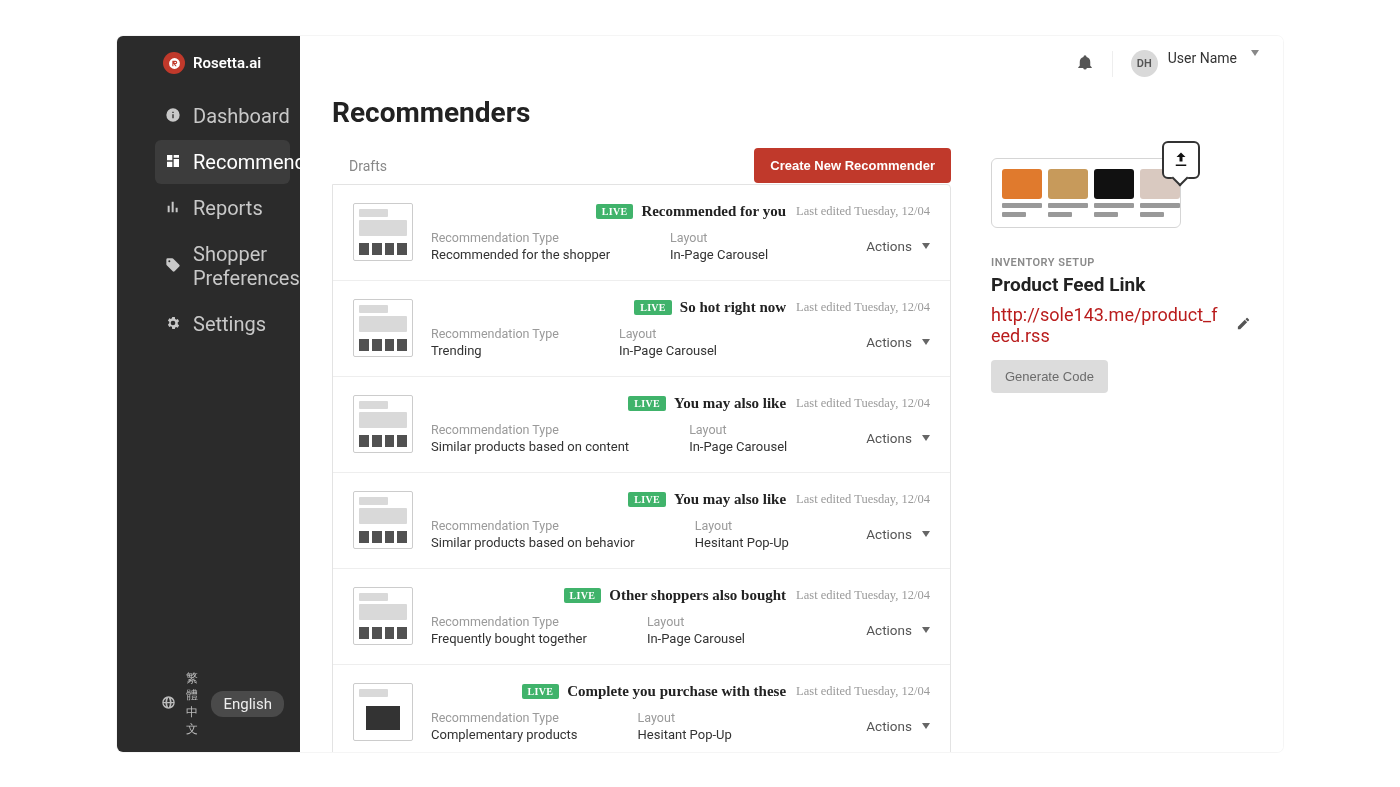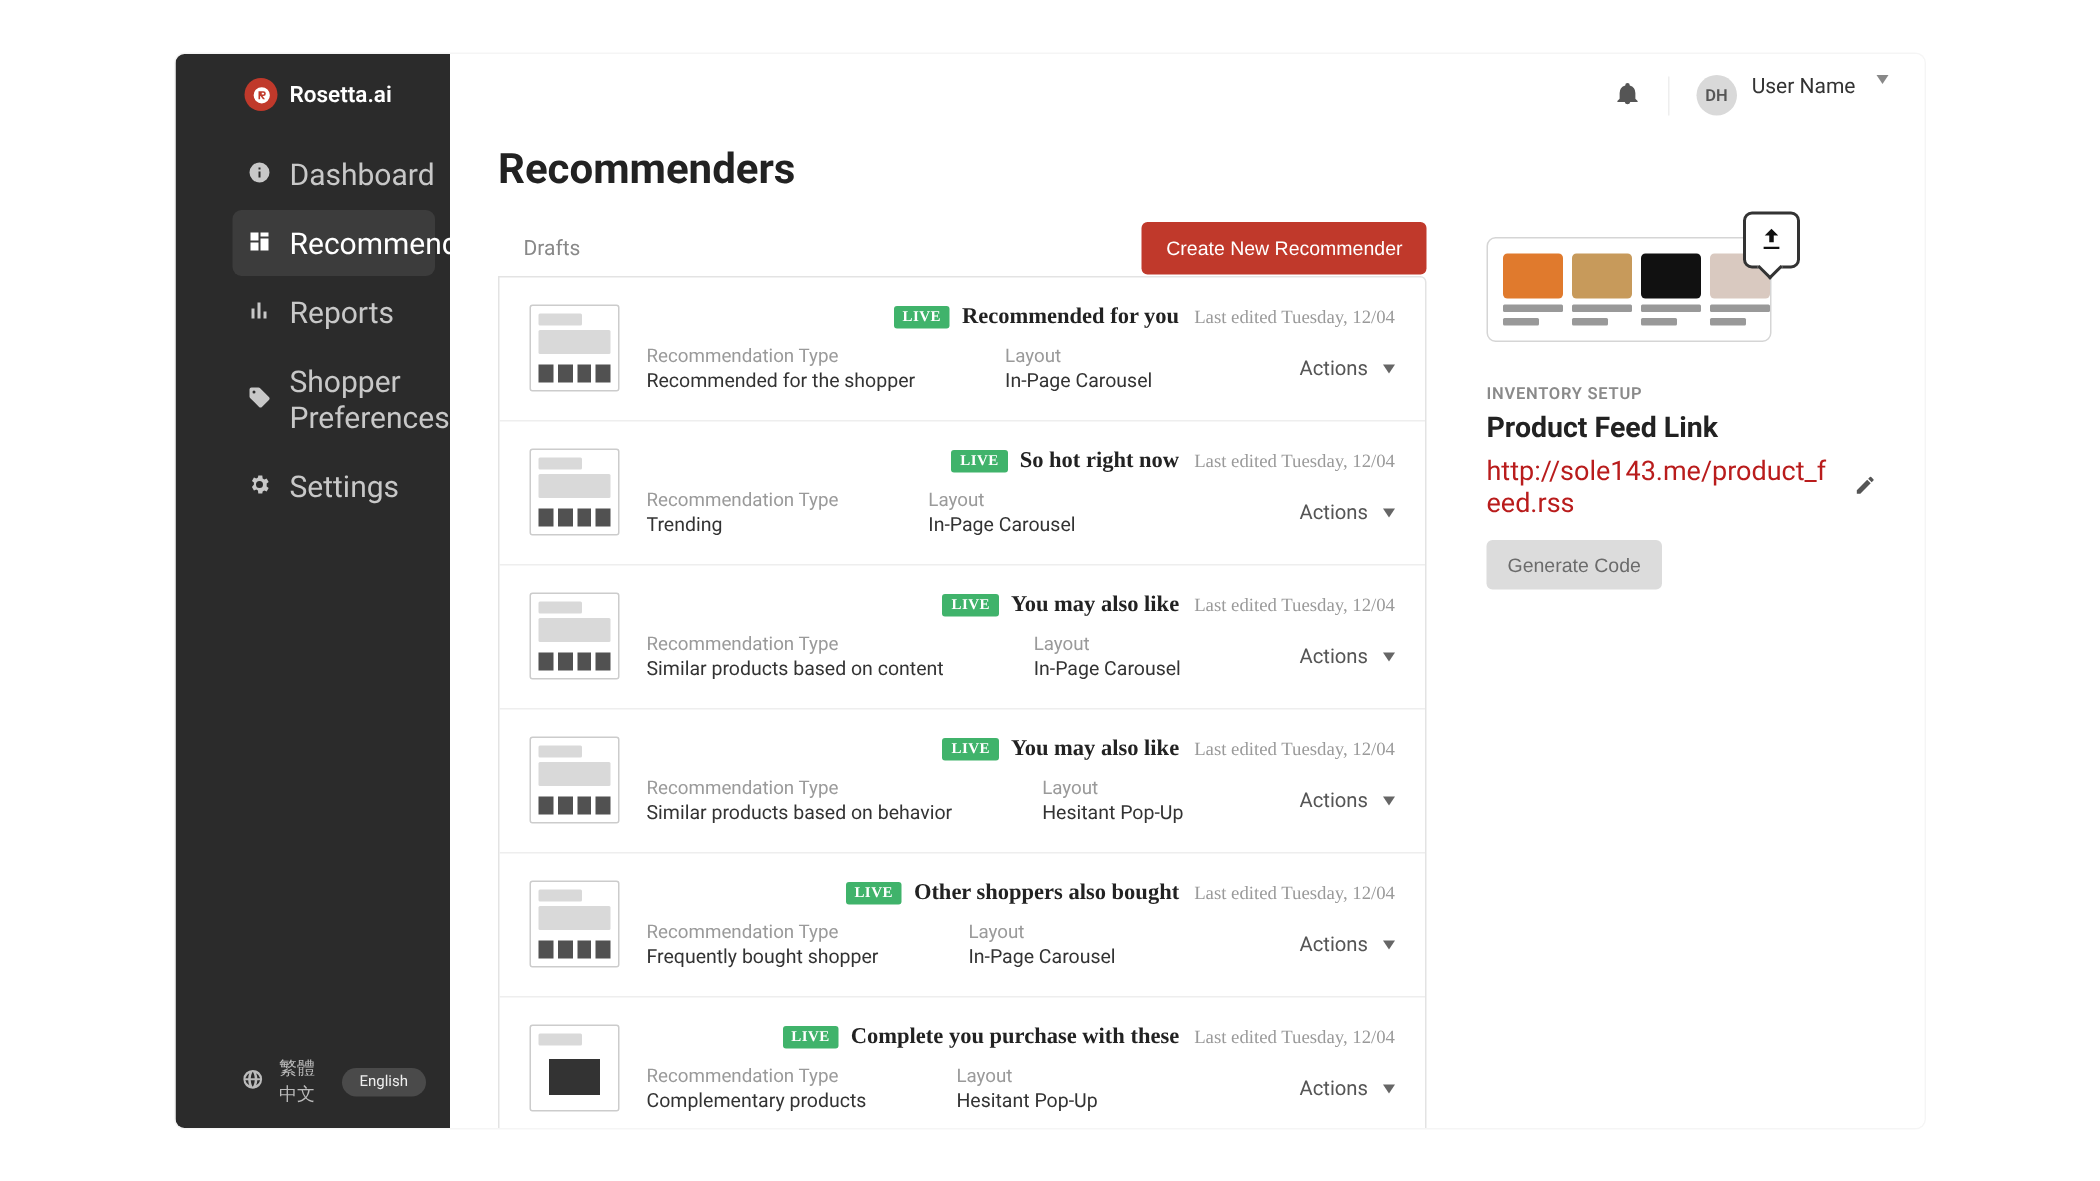--- a/index.html
+++ b/index.html
@@ -12,21 +12,21 @@
   .sidebar { width: 183px; background: #2b2b2b; color: #ddd; display: flex; flex-direction: column; padding-left: 28px; }
   .brand { display: flex; align-items: center; gap: 8px; padding: 16px 18px 12px; }
   .brand-logo { width: 22px; height: 22px; border-radius: 50%; background: #c0392b; display:flex; align-items:center; justify-content:center; }
   .brand-logo svg { width: 13px; height: 13px; fill:#fff; }
   .brand-name { font-weight: 600; font-size: 15px; color:#fff; }
   .nav { padding: 8px 10px 0; display:flex; flex-direction:column; gap:2px; }
   .nav-item { display:flex; align-items:center; gap:12px; padding:10px 10px; border-radius:6px; color:#c8c8c8; font-size:20px; cursor:pointer; }
   .nav-item.active { background:#3c3c3c; color:#fff; }
   .nav-item svg { width:16px; height:16px; fill:currentColor; flex-shrink:0; }
   .sidebar-footer { margin-top:auto; padding: 14px 16px; display:flex; align-items:center; gap:10px; font-size:12px; color:#bbb; }
-  .lang-pill { background:#4a4a4a; color:#eee; padding:4px 12px; border-radius: 12px; font-size:10px; }
+  .lang-pill { background:#4a4a4a; color:#eee; padding:4px 12px; border-radius: 12px; font-size:15px; }
   .sidebar-footer svg { width:15px; height:15px; fill:currentColor; }
 
   
   .main { flex:1; background:#fff; display:flex; flex-direction:column; overflow:hidden; }
   .topbar { height:56px; display:flex; align-items:center; justify-content:flex-end; gap:18px; padding: 0 24px; border-bottom:1px solid transparent; }
   .topbar .divider { width:1px; height:26px; background:#eee; }
   .bell svg { width:18px; height:18px; fill:#555; }
   .avatar { width:27px; height:27px; border-radius:50%; background:#d9d9d9; color:#555; font-size:11px; font-weight:600; display:flex; align-items:center; justify-content:center; }
   .user { display:flex; align-items:flex-start; gap:10px; cursor:pointer; color:#333; font-size:14px; }
   .caret { width:0; height:0; border-left:4px solid transparent; border-right:4px solid transparent; border-top:6px solid #888; margin-left:4px; }
@@ -34,21 +34,21 @@
   .content { display:flex; gap: 40px; padding: 0 32px 20px 32px; overflow:hidden; flex:1; }
   .left { flex: 1; min-width:0; }
   .right { width: 260px; padding-top: 66px; }
 
   h1.page-title { font-size:28px; font-weight:700; margin: 4px 0 18px; }
 
   .tabbar { display:flex; align-items:center; justify-content:space-between; }
   .tabs { display:flex; }
   .tab { padding:10px 16px; font-size:14px; color:#888; cursor:pointer; border:1px solid transparent; border-bottom:none; }
   .tab.active { color:#bf1f26; font-weight:600; border:1px solid #e3e3e3; border-bottom:1px solid #fff; border-radius:4px 4px 0 0; position:relative; top:1px; background:#fff; }
-  .btn-primary { background:#c0392b; color:#fff; border:none; border-radius:4px; padding:10px 16px; font-size:13px; font-weight:400; cursor:pointer; }
+  .btn-primary { background:#c0392b; color:#fff; border:none; border-radius:4px; padding:10px 16px; font-size:13px; font-weight:700; cursor:pointer; }
   .panel { border:1px solid #e3e3e3; border-radius:0 4px 4px 4px; margin-top:0; }
   .row { display:flex; gap:18px; padding:18px 20px; border-bottom:1px solid #eee; align-items:flex-start; }
   .row:last-child { border-bottom:none; }
   .thumb { width:60px; height:58px; border:1px solid #ccc; border-radius:2px; background:#fff; padding:5px; display:flex; flex-direction:column; gap:3px; }
   .thumb .bar { background:#d9d9d9; border-radius:1px; }
   .thumb .top { height:8px; width:60%; }
   .thumb .mid { height:16px; width:100%; }
   .thumb .strip { display:flex; gap:3px; margin-top:auto; }
   .thumb .chip { width:10px; height:12px; background:#333; opacity:.85; }
   .thumb.popup .mid { height:24px; background:#333; width:70%; align-self:center; margin-top:6px; }
@@ -336,21 +336,21 @@
                   <div class="title-line">
                     <span class="badge">LIVE</span>
                     <span class="rec-title">Other shoppers also bought</span>
                   </div>
                   <span class="edited">Last edited Tuesday, 12/04</span>
                 </div>
                 <div class="row-meta">
                   <div class="meta-cols">
                     <div>
                       <div class="meta-label">Recommendation Type</div>
-                      <div class="meta-value">Frequently bought shopper</div>
+                      <div class="meta-value">Frequently bought together</div>
                     </div>
                     <div>
                       <div class="meta-label">Layout</div>
                       <div class="meta-value">In-Page Carousel</div>
                     </div>
                   </div>
                   <div class="actions">
                     <span>Actions</span>
                     <span class="caret"></span>
                   </div>

